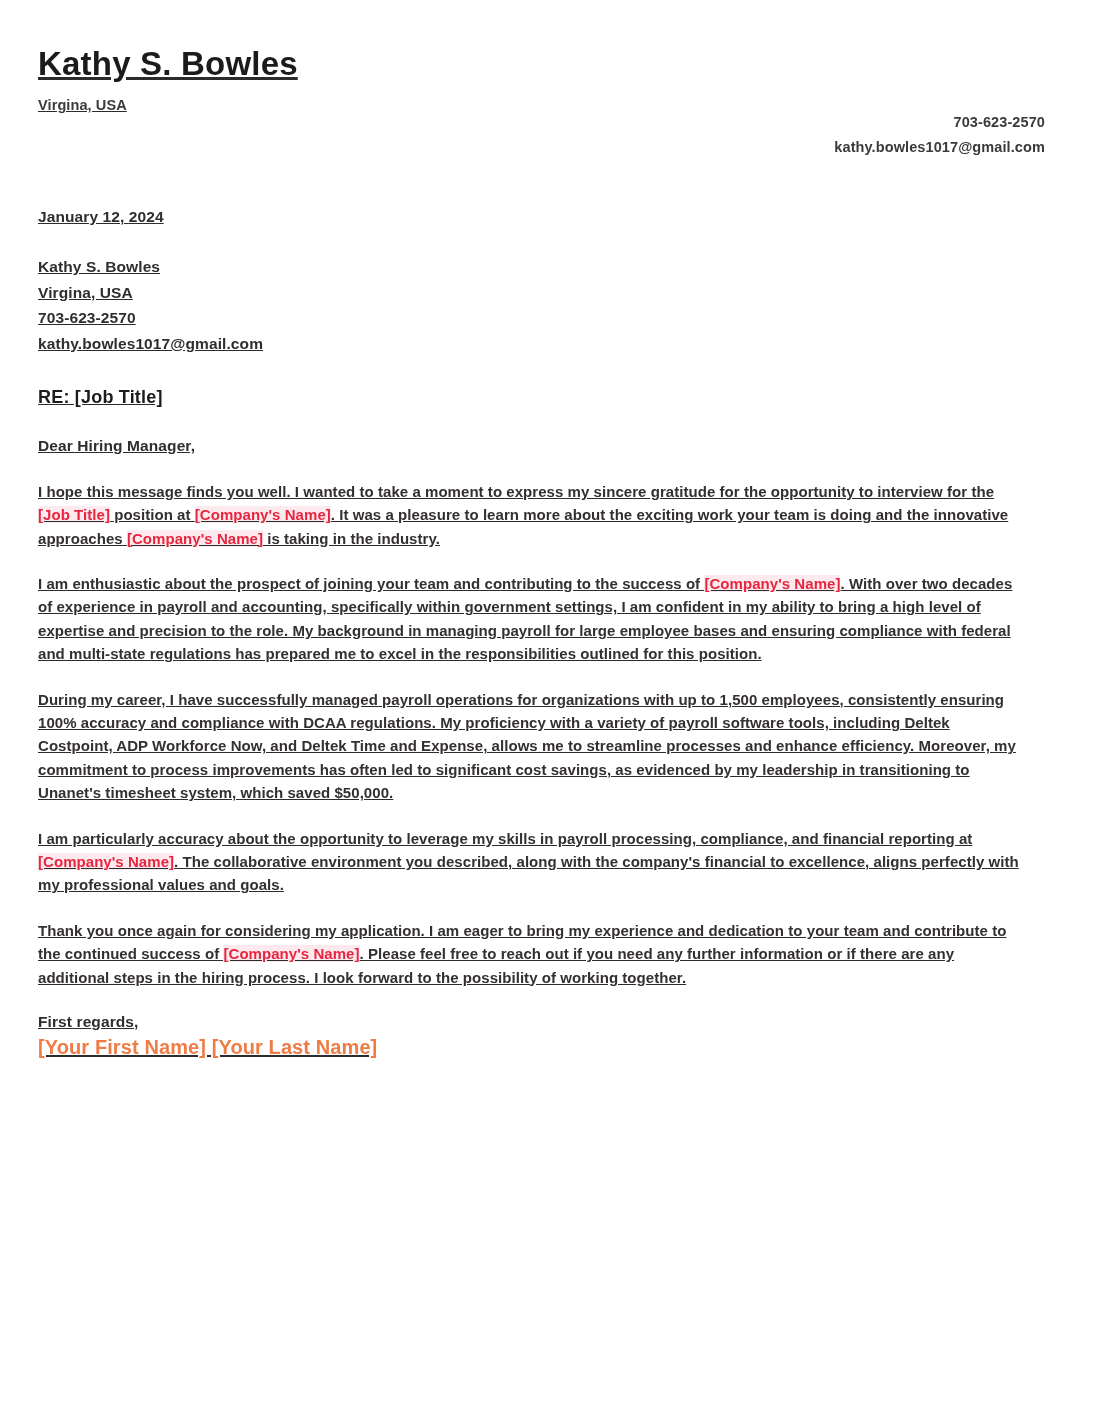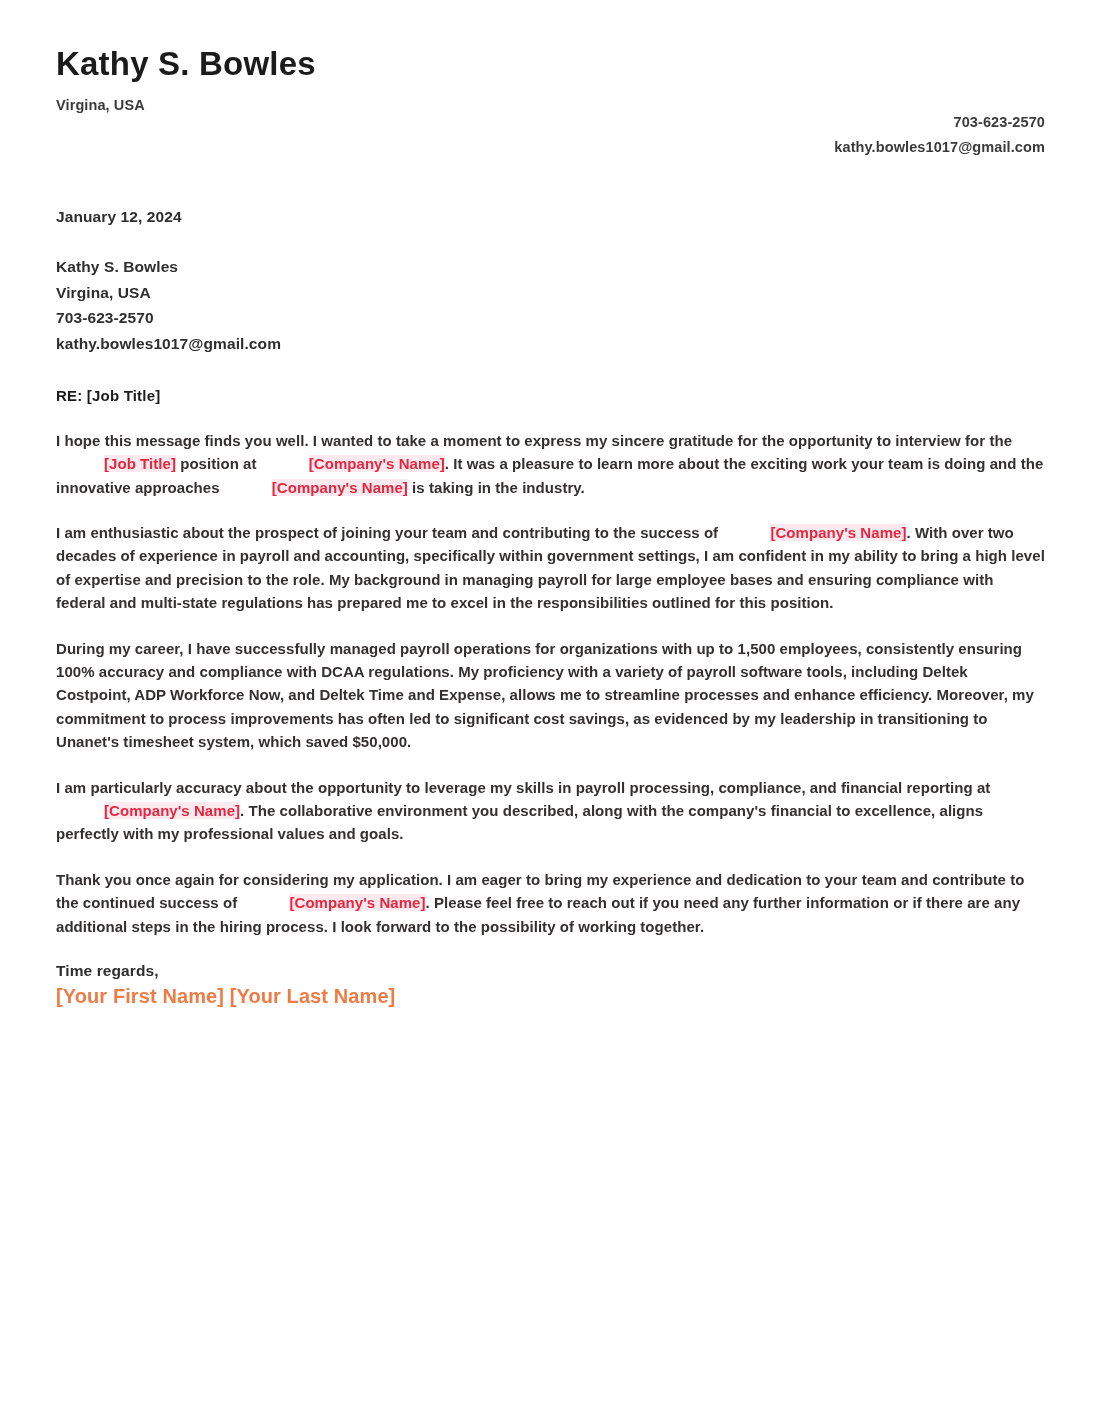--- a/index.html
+++ b/index.html
@@ -10,22 +10,23 @@
   body {
     font-family: "Liberation Sans", sans-serif;
     color: #2b2b2b;
   }
   .page {
     position: relative;
     width: 1100px;
     height: 1411px;
     background: #ffffff;
     box-sizing: border-box;
-    padding: 46px 55px 0 56px;
+    padding: 46px 55px 0 38px;
     overflow: hidden;
+    text-decoration: underline;
   }
 
   
   .letterhead {
     position: relative;
     min-height: 128px;
   }
   .cand-name {
     font-size: 33px;
     font-weight: bold;
@@ -63,21 +64,21 @@
   .sender-block {
     margin-top: 28px;
     font-size: 15.5px;
     font-weight: bold;
     color: #2e2e2e;
     line-height: 1.66;
     letter-spacing: 0.1px;
   }
   .subject-line {
     margin-top: 30px;
-    font-size: 15px;
+    font-size: 18px;
     font-weight: bold;
     color: #1c1c1c;
     letter-spacing: 0.2px;
   }
   .salutation {
     margin-top: 29px;
     font-size: 15.5px;
     font-weight: bold;
     color: #2e2e2e;
     letter-spacing: 0.1px;
@@ -94,21 +95,20 @@
     color: #33302f;
     margin: 0 0 22px 0;
     text-align: left;
     letter-spacing: 0.05px;
     max-width: 990px;
   }
   .ph {
     color: #e8253f;
     background: #fdeaee;
     font-weight: bold;
-    margin-left: 48px;
   }
 
   
   .closing {
     margin-top: 10px;
   }
   .closing-salute {
     font-size: 15.5px;
     font-weight: bold;
     color: #2e2e2e;
@@ -141,33 +141,34 @@
 
   <div class="sender-block">
     <div>Kathy S. Bowles</div>
     <div>Virgina, USA</div>
     <div>703-623-2570</div>
     <div>kathy.bowles1017@gmail.com</div>
   </div>
 
   <div class="subject-line">RE: [Job Title]</div>
 
+  <div class="salutation">Dear Hiring Manager,</div>
 
   <div class="body-copy">
 
     <p class="para"><span>I hope this message finds you well. I wanted to take a moment to express my sincere gratitude for the opportunity to interview for the </span><span class="ph">[Job Title]</span><span> position at </span><span class="ph">[Company's Name]</span><span>. It was a pleasure to learn more about the exciting work your team is doing and the innovative approaches </span><span class="ph">[Company's Name]</span><span> is taking in the industry.</span></p>
 
     <p class="para"><span>I am enthusiastic about the prospect of joining your team and contributing to the success of </span><span class="ph">[Company's Name]</span><span>. With over two decades of experience in payroll and accounting, specifically within government settings, I am confident in my ability to bring a high level of expertise and precision to the role. My background in managing payroll for large employee bases and ensuring compliance with federal and multi-state regulations has prepared me to excel in the responsibilities outlined for this position.</span></p>
 
     <p class="para"><span>During my career, I have successfully managed payroll operations for organizations with up to 1,500 employees, consistently ensuring 100% accuracy and compliance with DCAA regulations. My proficiency with a variety of payroll software tools, including Deltek Costpoint, ADP Workforce Now, and Deltek Time and Expense, allows me to streamline processes and enhance efficiency. Moreover, my commitment to process improvements has often led to significant cost savings, as evidenced by my leadership in transitioning to Unanet's timesheet system, which saved $50,000.</span></p>
 
     <p class="para"><span>I am particularly accuracy about the opportunity to leverage my skills in payroll processing, compliance, and financial reporting at </span><span class="ph">[Company's Name]</span><span>. The collaborative environment you described, along with the company's financial to excellence, aligns perfectly with my professional values and goals.</span></p>
 
     <p class="para"><span>Thank you once again for considering my application. I am eager to bring my experience and dedication to your team and contribute to the continued success of </span><span class="ph">[Company's Name]</span><span>. Please feel free to reach out if you need any further information or if there are any additional steps in the hiring process. I look forward to the possibility of working together.</span></p>
 
   </div>
 
   <div class="closing">
-    <div class="closing-salute">Time regards,</div>
+    <div class="closing-salute">First regards,</div>
     <div class="signature-ph">[Your First Name] [Your Last Name]</div>
   </div>
 
 </div>
 
 </body></html>

